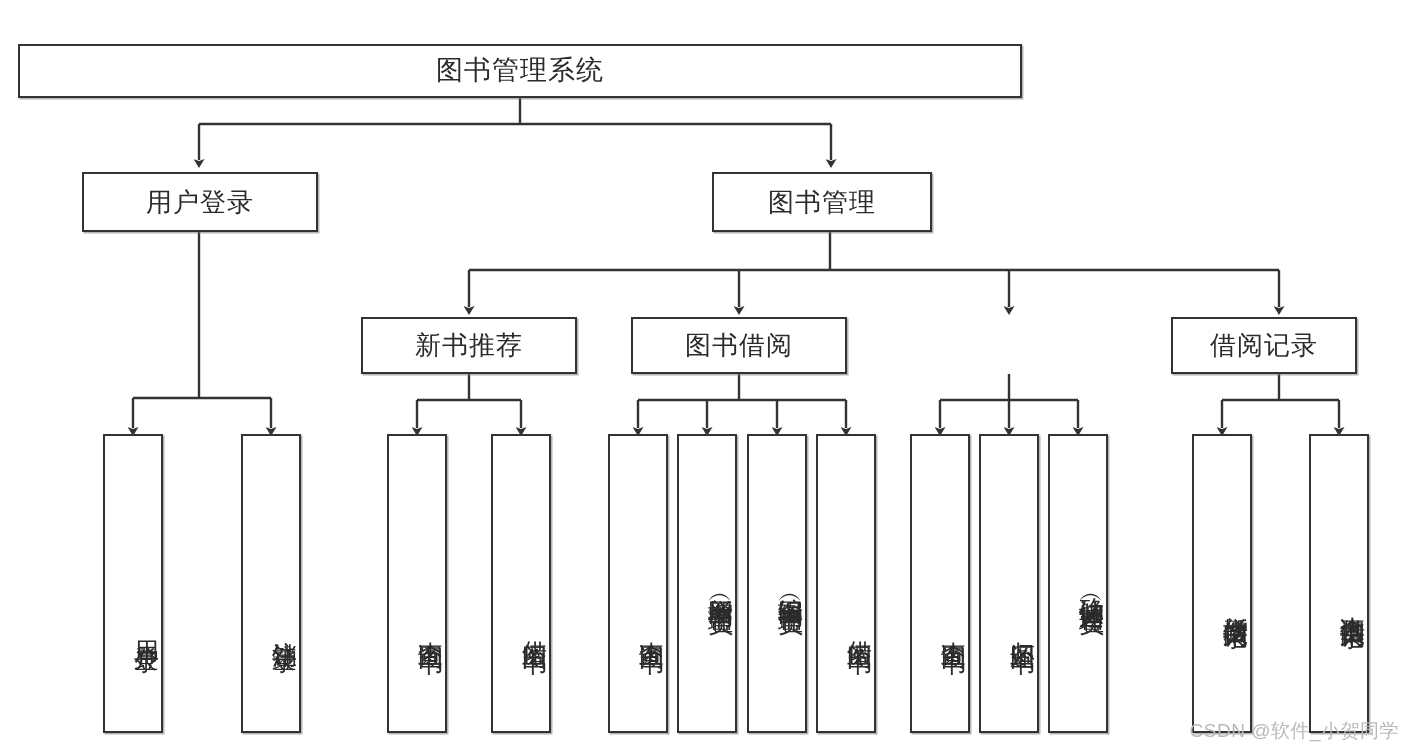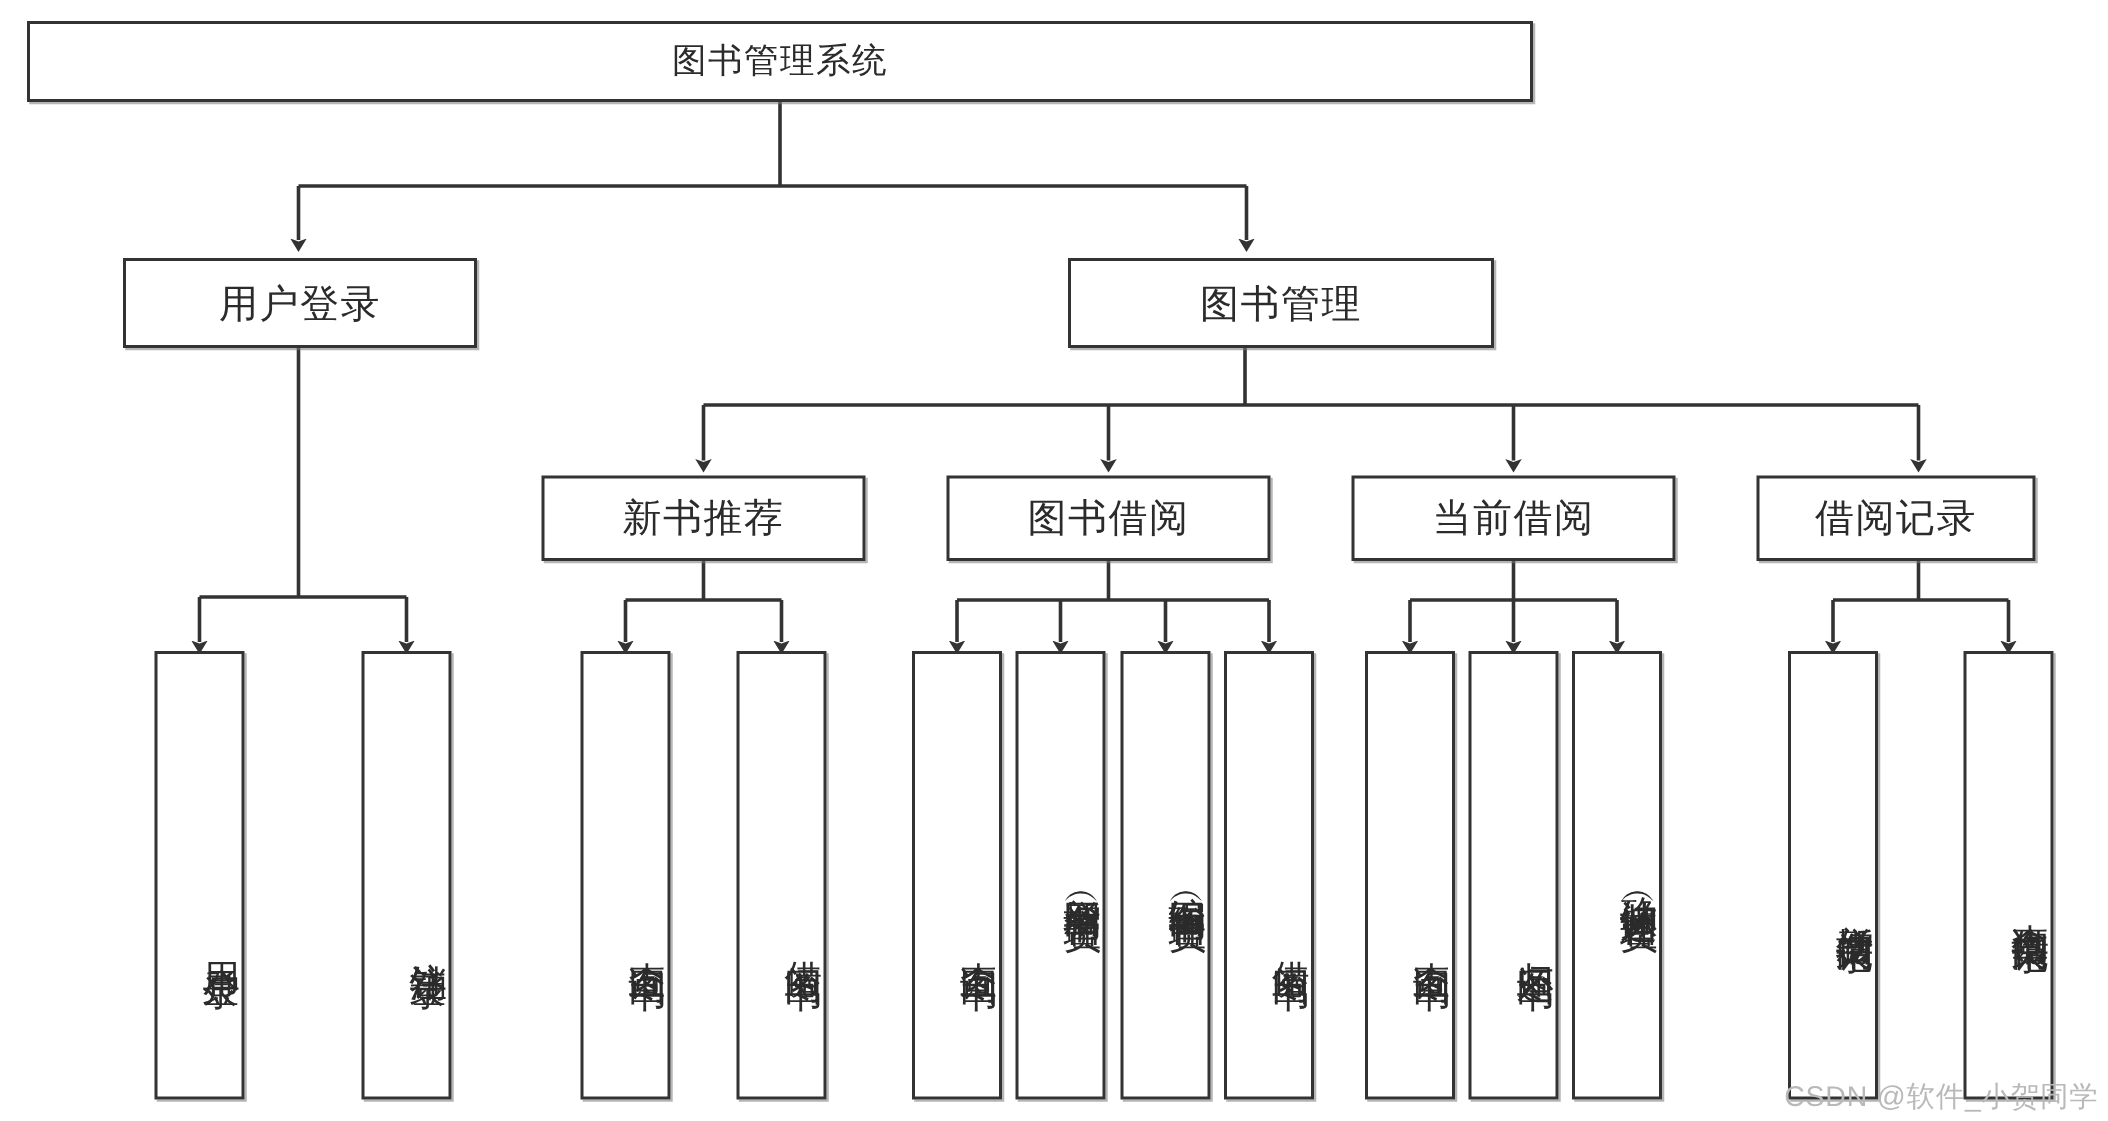--- a/index.html
+++ b/index.html
@@ -35,21 +35,22 @@
     justify-content: center;
     color: #2b2b2b;
     box-shadow: 1.5px 1.5px 0 rgba(120,120,120,0.55);
   }
   .node.horiz {
     font-size: 26px;
     letter-spacing: 1px;
     line-height: 1.1;
   }
   .node.root {
-    font-size: 23px;
+    font-size: 27px;
+    margin-top: 30px;
   }
   .node.vert {
     writing-mode: vertical-rl;
     text-orientation: upright;
     align-items: flex-start;
     justify-content: center;
     font-size: 25px;
     line-height: 1.18;
     letter-spacing: 3px;
     padding-top: 6px;
@@ -121,27 +122,26 @@
       <path d="M1222,400 L1339,400"></path>
       <path d="M1222,400 L1222,428" marker-end="url(#arrow)"></path>
       <path d="M1339,400 L1339,428" marker-end="url(#arrow)"></path>
     </g>
   </svg>
 
   <div class="node root horiz" style="left:18px; top:14px; width:1004px; height:54px;">图书管理系统</div>
 
   <div class="node horiz" style="left:82px; top:172px; width:236px; height:60px;">用户登录</div>
 
-  <div class="node horiz" style="left:712px; top:172px; width:284px; height:60px;">图书管理</div>
+  <div class="node horiz" style="left:712px; top:172px; width:220px; height:60px;">图书管理</div>
 
   <div class="node horiz" style="left:631px; top:317px; width:216px; height:57px;">图书借阅</div>
 
   <div class="node horiz" style="left:361px; top:317px; width:216px; height:57px;">新书推荐</div>
 
-  <div class="node horiz" style="left:901px; top:317px; width:216px; height:57px;">当前借阅</div>
 
   <div class="node horiz" style="left:1171px; top:317px; width:186px; height:57px;">借阅记录</div>
 
   <div class="node vert" style="left:103px; top:434px; width:60px; height:299px; padding-top:86px;">用户登录</div>
 
   <div class="node vert" style="left:241px; top:434px; width:60px; height:299px; padding-top:86px;">注销登录</div>
 
   <div class="node vert" style="left:387px; top:434px; width:60px; height:299px; padding-top:86px;">查询图书</div>
 
   <div class="node vert" style="left:491px; top:434px; width:60px; height:299px; padding-top:86px;">借阅图书</div>

